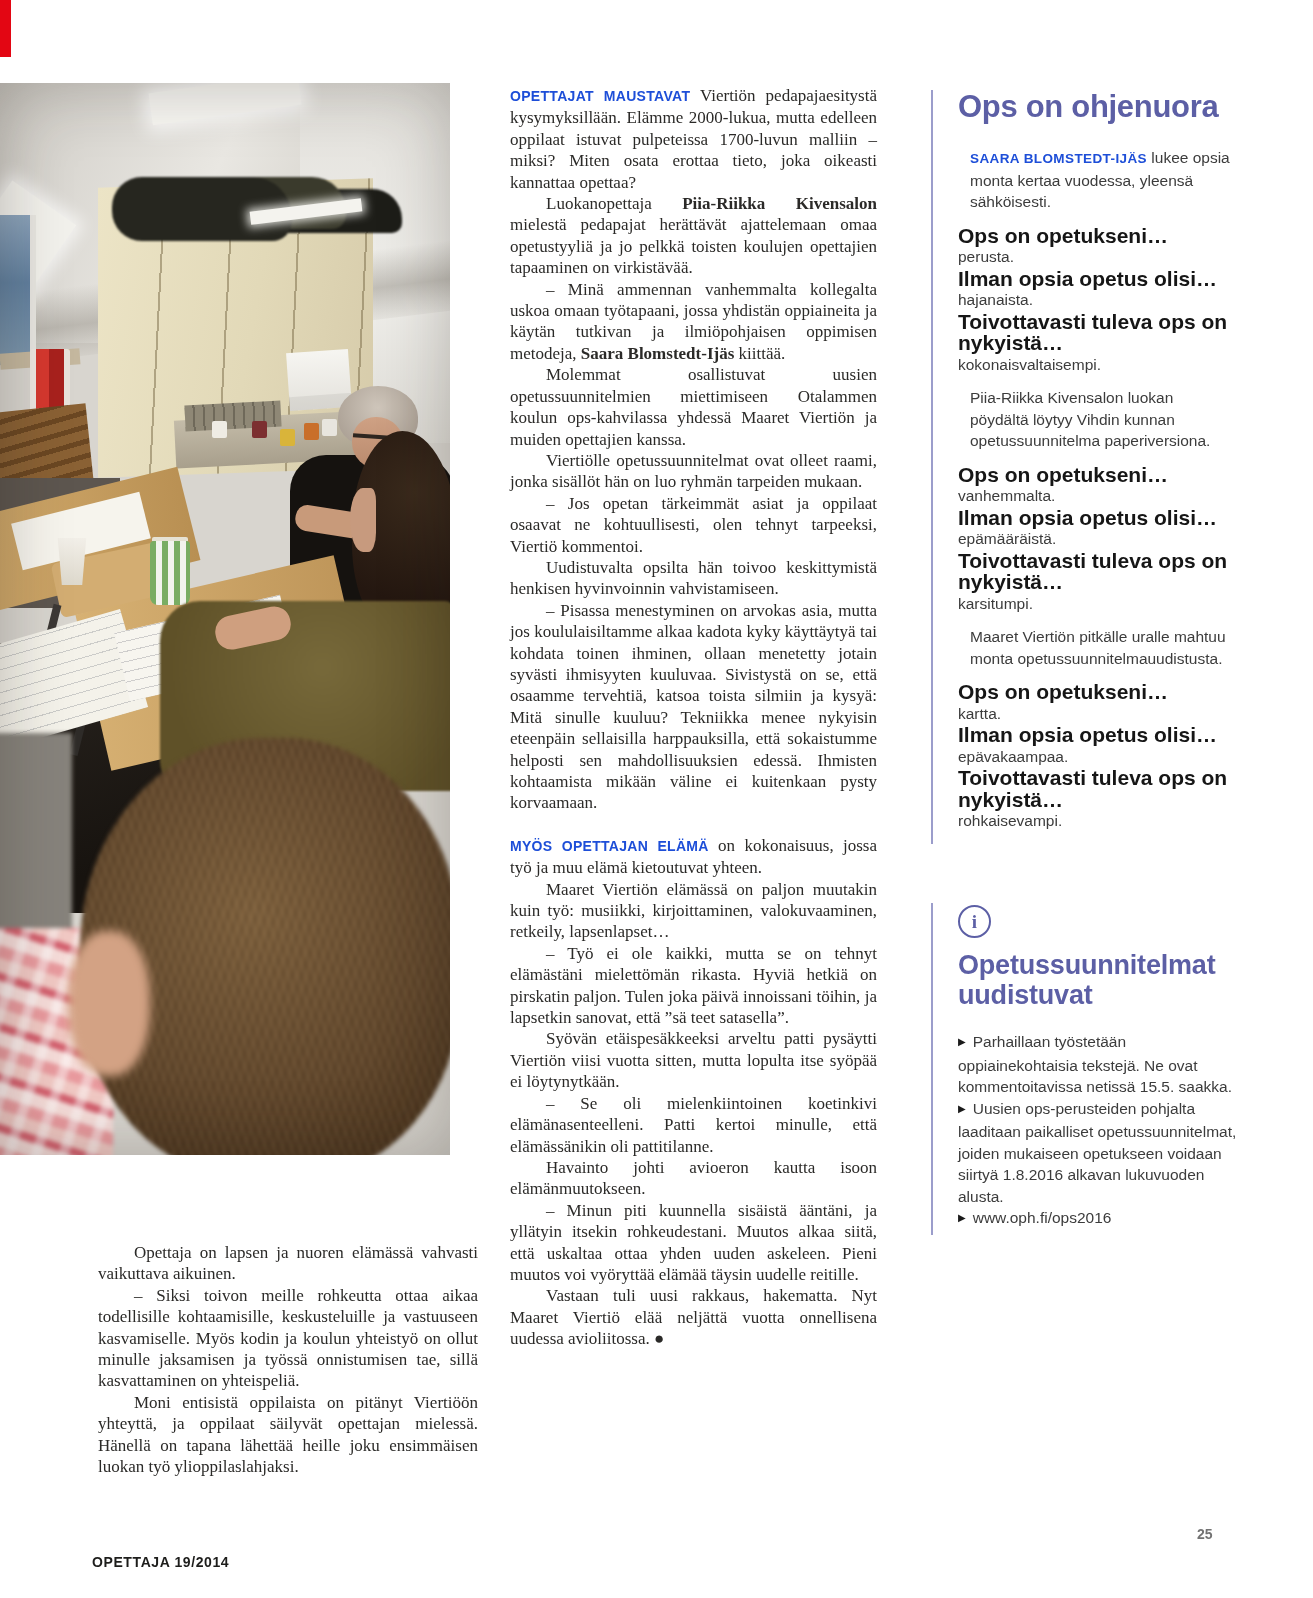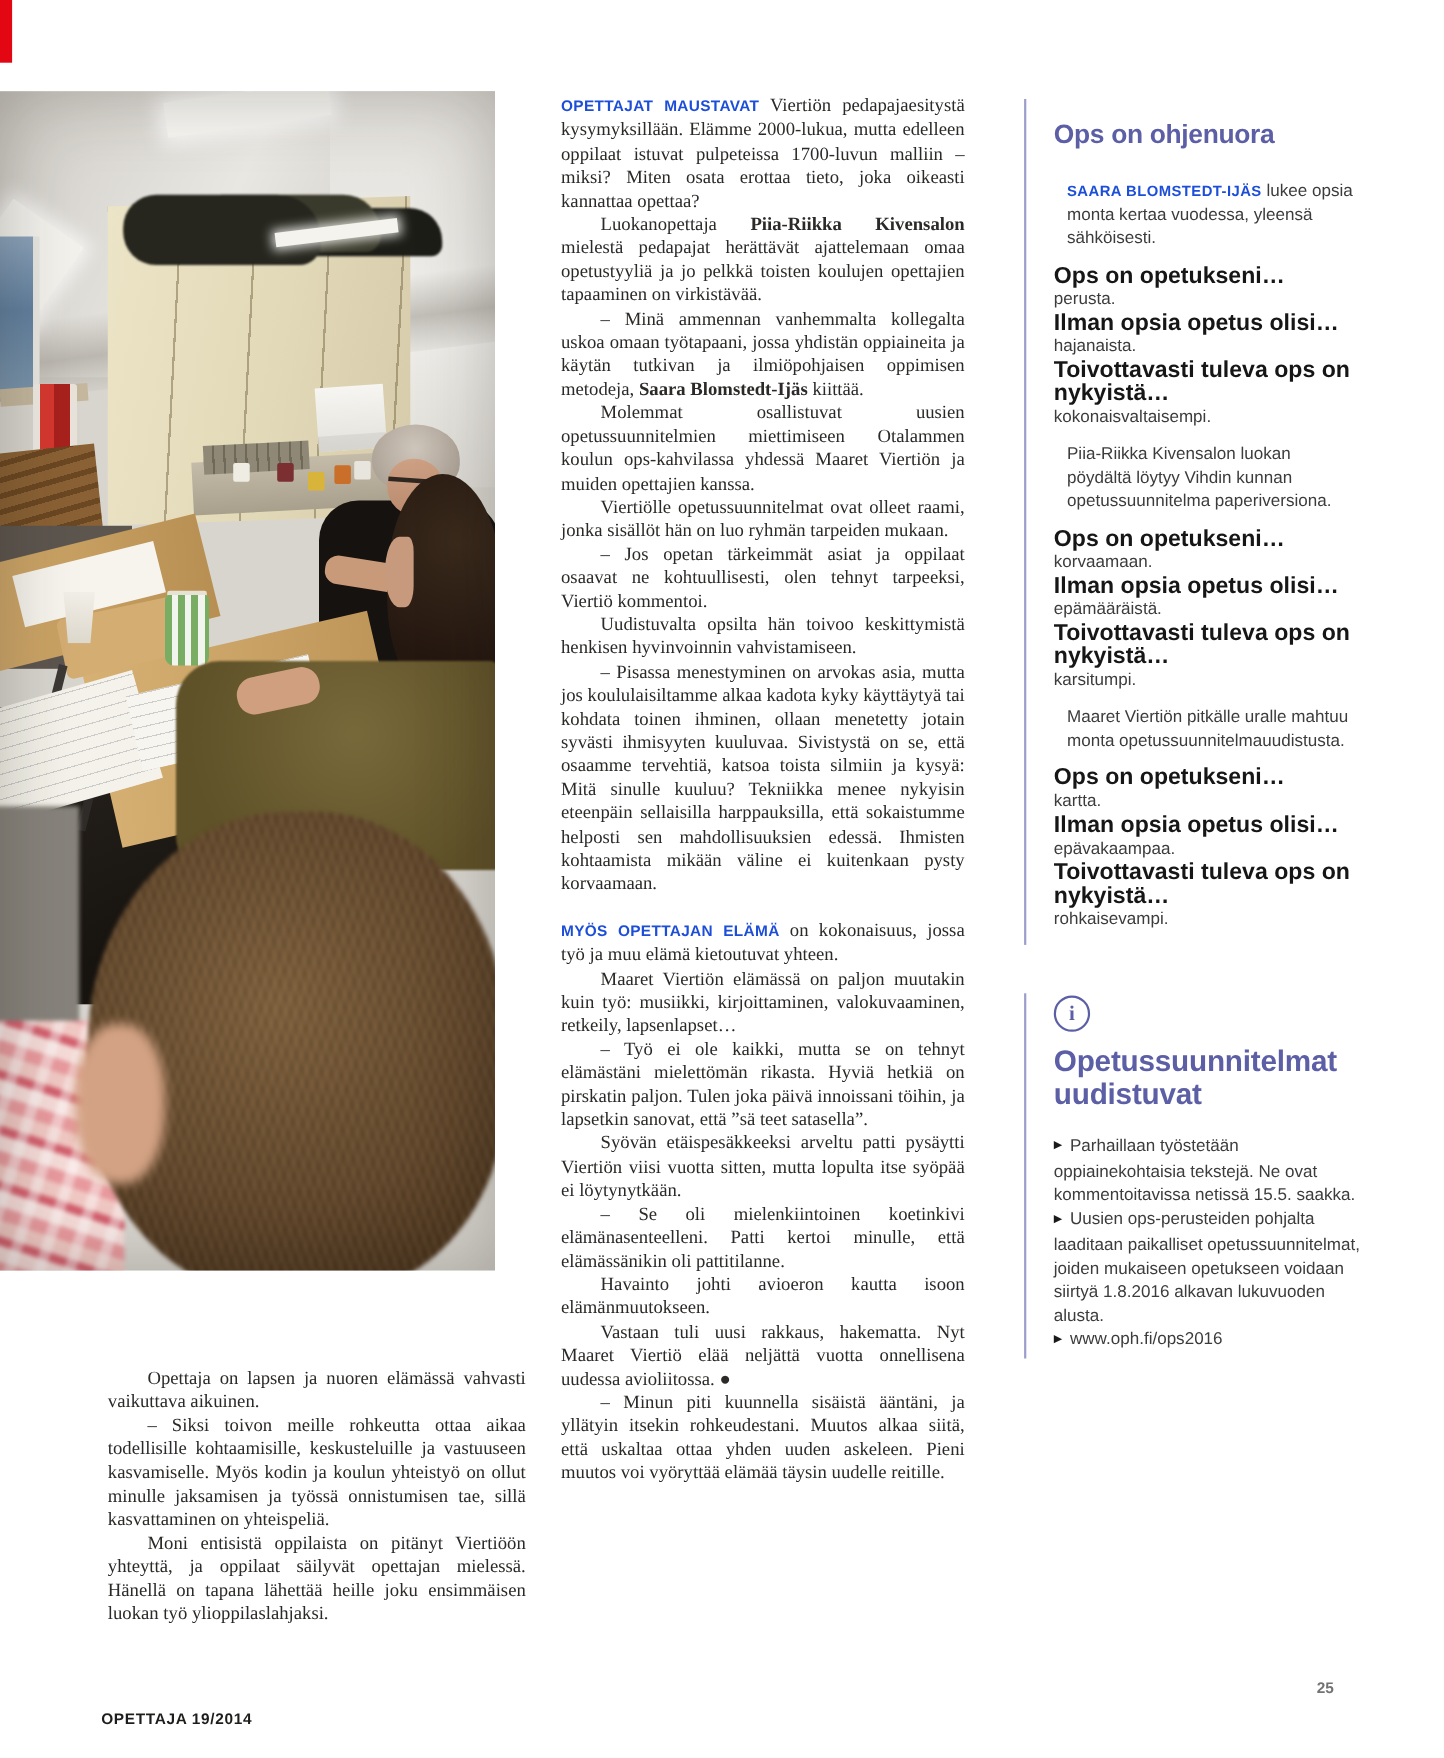--- a/index.html
+++ b/index.html
@@ -77,21 +77,21 @@
   .p{margin:0;font-size:17px;line-height:21.4px;color:#2b2a28;text-align:justify;}
   .ind{text-indent:36px;}
   .gap{margin-top:21px;}
   .seg-lead{font-family:"Liberation Sans","DejaVu Sans",sans-serif;font-weight:700;font-size:14px;letter-spacing:.3px;color:#1d4ed8;}
   .seg-bold{font-weight:700;}
 
   
   .sb{font-family:"Liberation Sans","DejaVu Sans",sans-serif;border-left:2px solid #9b9dcb;padding-left:25px;}
   .sb1{left:931px;top:90px;width:285px;}
   .sb2{left:931px;top:903px;width:285px;padding-bottom:4px;}
-  .sb1 h1{margin:16px 0 24px;font-size:24px;line-height:33px;font-weight:700;color:#5c5fa5;letter-spacing:-.3px;}
+  .sb1 h1{margin:0 0 24px;font-size:31px;line-height:33px;font-weight:700;color:#5c5fa5;letter-spacing:-.3px;}
   .sb-block{margin:0 0 12px;}
   .sb-intro{margin:12px;font-size:15.5px;line-height:21.5px;color:#3c3c3c;}
   .sb-intro .seg-lead{font-size:13.5px;letter-spacing:.4px;}
   .q{font-size:21px;line-height:21.5px;font-weight:700;color:#161616;}
   .a{font-size:15.5px;line-height:21.5px;color:#3c3c3c;}
   .info-icon{width:29px;height:29px;border:2.5px solid #5c5fa5;border-radius:50%;display:flex;align-items:center;justify-content:center;
       color:#5c5fa5;font-family:"Liberation Serif","DejaVu Serif",serif;font-weight:700;font-size:19px;margin:2px 0 12px;}
   .sb2 h2{margin:0 0 21px;font-size:27px;line-height:30px;font-weight:700;color:#5c5fa5;letter-spacing:-.2px;}
   .bullet{margin:0;font-size:15.5px;line-height:21.5px;color:#3c3c3c;}
   .tri{font-size:10px;color:#1a1a1a;margin-right:7px;position:relative;top:-2px;}
@@ -160,22 +160,22 @@
     <p class="p ind"><span>Viertiölle opetussuunnitelmat ovat olleet raami, jonka sisällöt hän on luo ryhmän tarpeiden mukaan.</span></p>
     <p class="p ind"><span>– Jos opetan tärkeimmät asiat ja oppilaat osaavat ne kohtuullisesti, olen tehnyt tarpeeksi, Viertiö kommentoi.</span></p>
     <p class="p ind"><span>Uudistuvalta opsilta hän toivoo keskittymistä henkisen hyvinvoinnin vahvistamiseen.</span></p>
     <p class="p ind"><span>– Pisassa menestyminen on arvokas asia, mutta jos koululaisiltamme alkaa kadota kyky käyttäytyä tai kohdata toinen ihminen, ollaan menetetty jotain syvästi ihmisyyten kuuluvaa. Sivistystä on se, että osaamme tervehtiä, katsoa toista silmiin ja kysyä: Mitä sinulle kuuluu? Tekniikka menee nykyisin eteenpäin sellaisilla harppauksilla, että sokaistumme helposti sen mahdollisuuksien edessä. Ihmisten kohtaamista mikään väline ei kuitenkaan pysty korvaamaan.</span></p>
     <p class="p gap"><span class="seg-lead">MYÖS OPETTAJAN ELÄMÄ</span><span> on kokonaisuus, jossa työ ja muu elämä kietoutuvat yhteen.</span></p>
     <p class="p ind"><span>Maaret Viertiön elämässä on paljon muutakin kuin työ: musiikki, kirjoittaminen, valokuvaaminen, retkeily, lapsenlapset…</span></p>
     <p class="p ind"><span>– Työ ei ole kaikki, mutta se on tehnyt elämästäni mielettömän rikasta. Hyviä hetkiä on pirskatin paljon. Tulen joka päivä innoissani töihin, ja lapsetkin sanovat, että ”sä teet satasella”.</span></p>
     <p class="p ind"><span>Syövän etäispesäkkeeksi arveltu patti pysäytti Viertiön viisi vuotta sitten, mutta lopulta itse syöpää ei löytynytkään.</span></p>
     <p class="p ind"><span>– Se oli mielenkiintoinen koetinkivi elämänasenteelleni. Patti kertoi minulle, että elämässänikin oli pattitilanne.</span></p>
     <p class="p ind"><span>Havainto johti avioeron kautta isoon elämänmuutokseen.</span></p>
+    <p class="p ind"><span>– Minun piti kuunnella sisäistä ääntäni, ja yllätyin itsekin rohkeudestani. Muutos alkaa siitä, että uskaltaa ottaa yhden uuden askeleen. Pieni muutos voi vyöryttää elämää täysin uudelle reitille.</span></p>
     <p class="p ind"><span>Vastaan tuli uusi rakkaus, hakematta. Nyt Maaret Viertiö elää neljättä vuotta onnellisena uudessa avioliitossa. ●</span></p>
-    <p class="p ind"><span>– Minun piti kuunnella sisäistä ääntäni, ja yllätyin itsekin rohkeudestani. Muutos alkaa siitä, että uskaltaa ottaa yhden uuden askeleen. Pieni muutos voi vyöryttää elämää täysin uudelle reitille.</span></p>
   </div>
 
   <div class="abs col1">
     <p class="p ind">Opettaja on lapsen ja nuoren elämässä vahvasti vaikuttava aikuinen.</p>
     <p class="p ind">– Siksi toivon meille rohkeutta ottaa aikaa todellisille kohtaamisille, keskusteluille ja vastuuseen kasvamiselle. Myös kodin ja koulun yhteistyö on ollut minulle jaksamisen ja työssä onnistumisen tae, sillä kasvattaminen on yhteispeliä.</p>
     <p class="p ind">Moni entisistä oppilaista on pitänyt Viertiöön yhteyttä, ja oppilaat säilyvät opettajan mielessä. Hänellä on tapana lähettää heille joku ensimmäisen luokan työ ylioppilaslahjaksi.</p>
   </div>
 
   <aside class="abs sb sb1">
     <h1>Ops on ohjenuora</h1>
@@ -186,21 +186,21 @@
       <div class="a">perusta.</div>
       <div class="q">Ilman opsia opetus olisi…</div>
       <div class="a">hajanaista.</div>
       <div class="q">Toivottavasti tuleva ops on nykyistä…</div>
       <div class="a">kokonaisvaltaisempi.</div>
     </div>
 
     <div class="sb-block">
       <p class="sb-intro"><span>Piia-Riikka Kivensalon luokan pöydältä löytyy Vihdin kunnan opetussuunnitelma paperiversiona.</span></p>
       <div class="q">Ops on opetukseni…</div>
-      <div class="a">korvaamaan.</div>
+      <div class="a">vanhemmalta.</div>
       <div class="q">Ilman opsia opetus olisi…</div>
       <div class="a">epämääräistä.</div>
       <div class="q">Toivottavasti tuleva ops on nykyistä…</div>
       <div class="a">karsitumpi.</div>
     </div>
 
     <div class="sb-block">
       <p class="sb-intro"><span>Maaret Viertiön pitkälle uralle mahtuu monta opetussuunnitelmauudistusta.</span></p>
       <div class="q">Ops on opetukseni…</div>
       <div class="a">kartta.</div>

